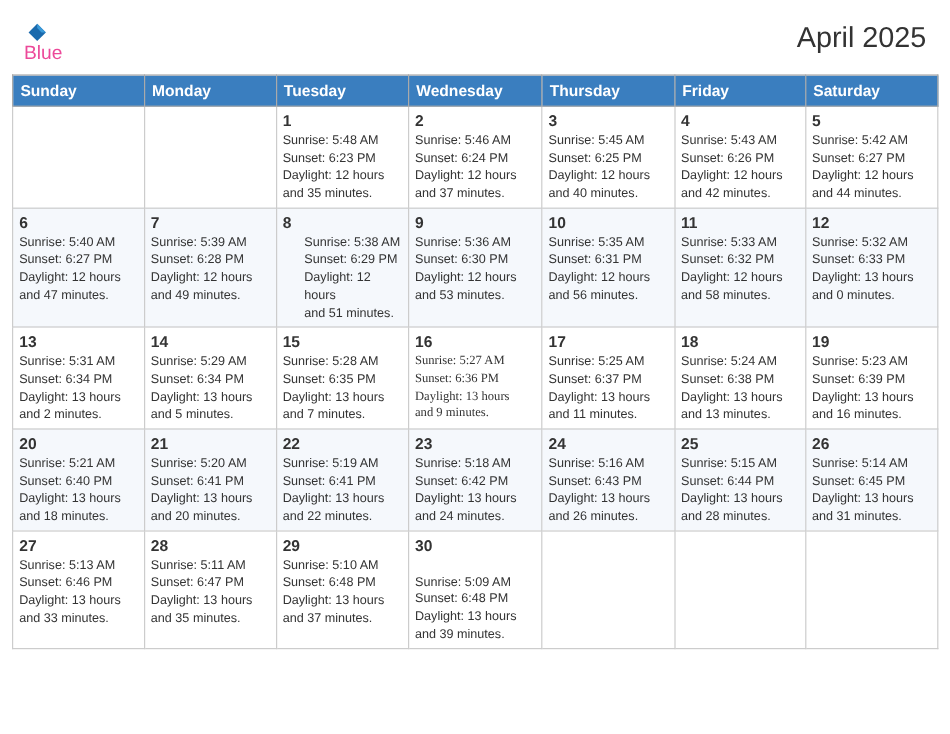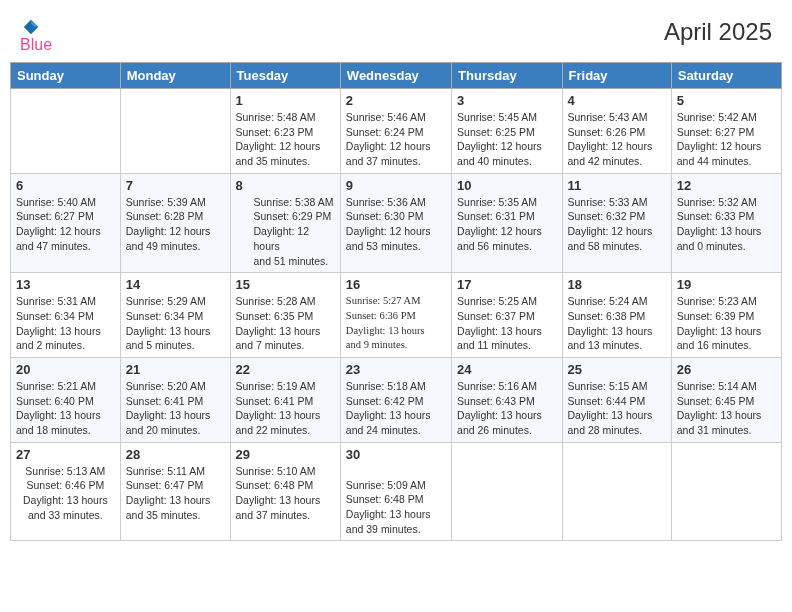--- a/index.html
+++ b/index.html
@@ -314,21 +314,21 @@
           <span class="day-number">26</span>
           <div class="day-info" style="white-space: pre-line;">Sunrise: 5:14 AM
 Sunset: 6:45 PM
 Daylight: 13 hours
 and 31 minutes.</div>
         </td>
       </tr>
       <tr>
         <td>
           <span class="day-number">27</span>
-          <div class="day-info" style="white-space: pre-line; text-align: center;">Sunrise: 5:13 AM
+          <div class="day-info" style="white-space: pre-line;">Sunrise: 5:13 AM
 Sunset: 6:46 PM
 Daylight: 13 hours
 and 33 minutes.</div>
         </td>
         <td>
           <span class="day-number">28</span>
           <div class="day-info" style="white-space: pre-line;">Sunrise: 5:11 AM
 Sunset: 6:47 PM
 Daylight: 13 hours
 and 35 minutes.</div>

